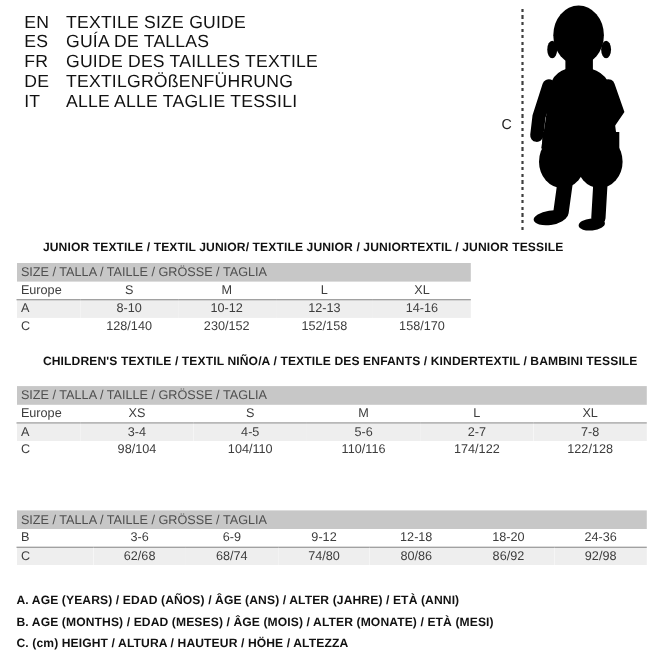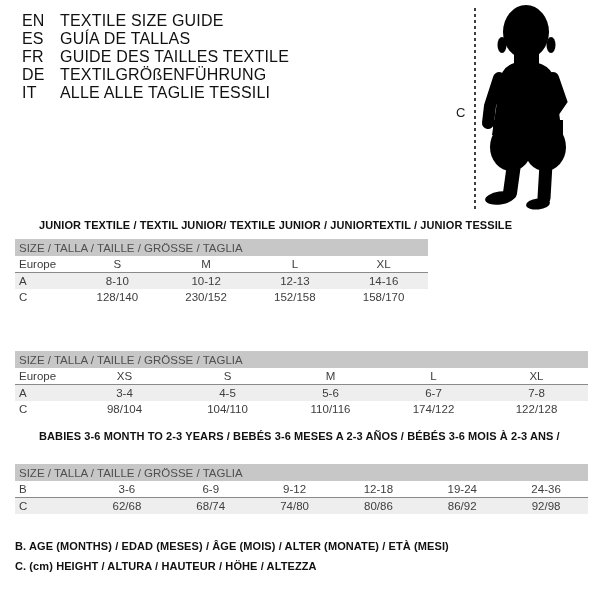--- a/index.html
+++ b/index.html
@@ -103,20 +103,21 @@
     <tr>
       <td class="lbl">C</td>
       <td>128/140</td>
       <td>230/152</td>
       <td>152/158</td>
       <td>158/170</td>
     </tr>
   </tbody>
     </table>
 
+  <div class="tbl-title" style="top:320px">CHILDREN'S TEXTILE / TEXTIL NIÑO/A / TEXTILE DES ENFANTS / KINDERTEXTIL / BAMBINI TESSILE</div>
   <table class="size-table" style="top:351px; width:573px">
     <colgroup>
         <col style="width:58px">
         <col>
         <col>
         <col>
         <col>
         <col>
       </colgroup>
     <tbody>
@@ -129,36 +130,35 @@
       <td>S</td>
       <td>M</td>
       <td>L</td>
       <td>XL</td>
     </tr>
     <tr class="alt">
       <td class="lbl">A</td>
       <td>3-4</td>
       <td>4-5</td>
       <td>5-6</td>
-      <td>6-7</td>
+      <td>2-7</td>
       <td>7-8</td>
     </tr>
     <tr>
       <td class="lbl">C</td>
       <td>98/104</td>
       <td>104/110</td>
       <td>110/116</td>
       <td>174/122</td>
       <td>122/128</td>
     </tr>
   </tbody>
     </table>
 
   <div class="tbl-title" style="top:427px">
-    <div>BABIES 3-6 MONTH TO 2-3 YEARS / BEBÉS 3-6 MESES A 2-3 AÑOS / BÉBÉS 3-6 MOIS À 2-3 ANS /</div>
   </div>
   <table class="size-table" style="top:464px; width:573px">
     <colgroup>
         <col style="width:70px">
         <col>
         <col>
         <col>
         <col>
         <col>
         <col>
@@ -166,33 +166,34 @@
     <tbody>
         <tr class="band">
       <td colspan="7">SIZE / TALLA / TAILLE / GRÖSSE / TAGLIA</td>
     </tr>
     <tr class="rule">
       <td class="lbl">B</td>
       <td>3-6</td>
       <td>6-9</td>
       <td>9-12</td>
       <td>12-18</td>
-      <td>19-24</td>
+      <td>18-20</td>
       <td>24-36</td>
     </tr>
     <tr class="alt">
       <td class="lbl">C</td>
       <td>62/68</td>
       <td>68/74</td>
       <td>74/80</td>
       <td>80/86</td>
       <td>86/92</td>
       <td>92/98</td>
     </tr>
   </tbody>
     </table>
 
   <div class="footnotes">
+    <div>A. AGE (YEARS) / EDAD (AÑOS) / ÂGE (ANS) / ALTER (JAHRE) / ETÀ (ANNI)</div>
     <div>B. AGE (MONTHS) / EDAD (MESES) / ÂGE (MOIS) / ALTER (MONATE) / ETÀ (MESI)</div>
     <div>C. (cm) HEIGHT / ALTURA / HAUTEUR / HÖHE / ALTEZZA</div>
   </div>
 
 </div>
 
 </body></html>

